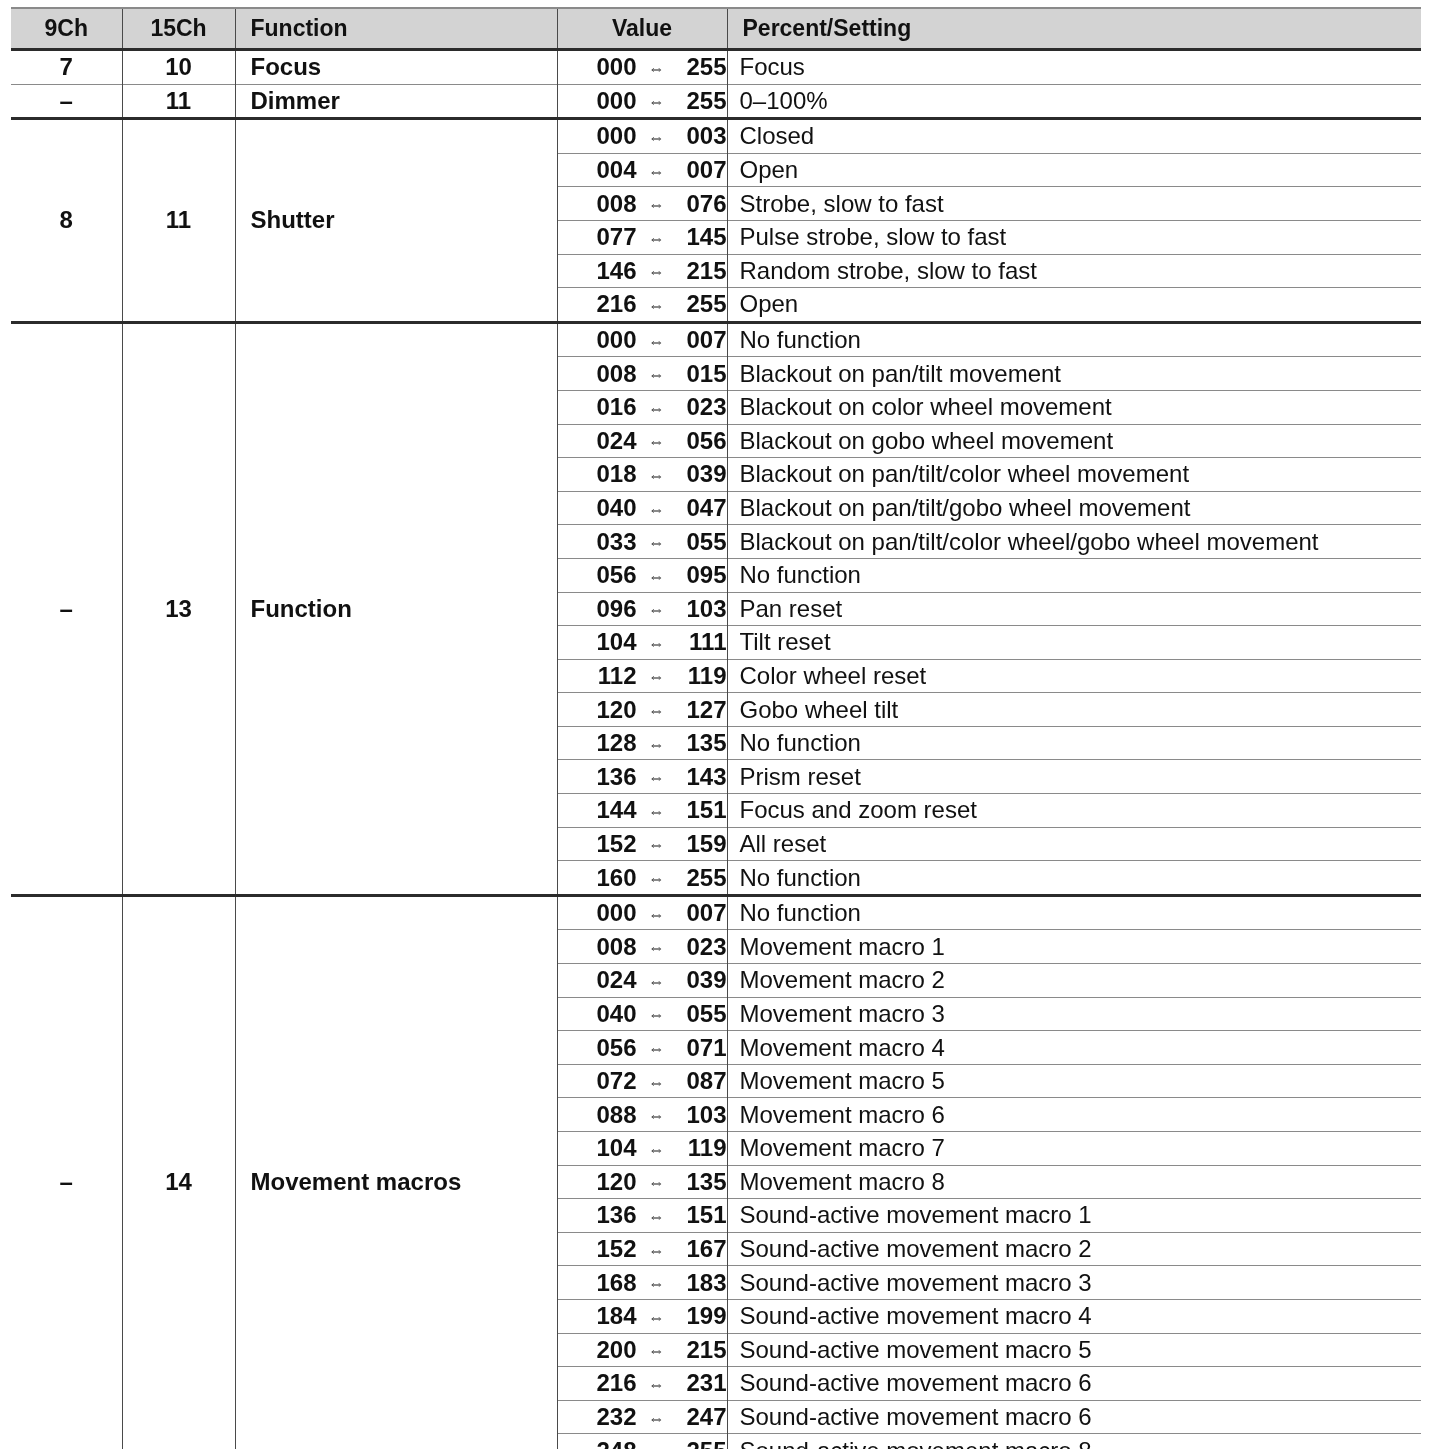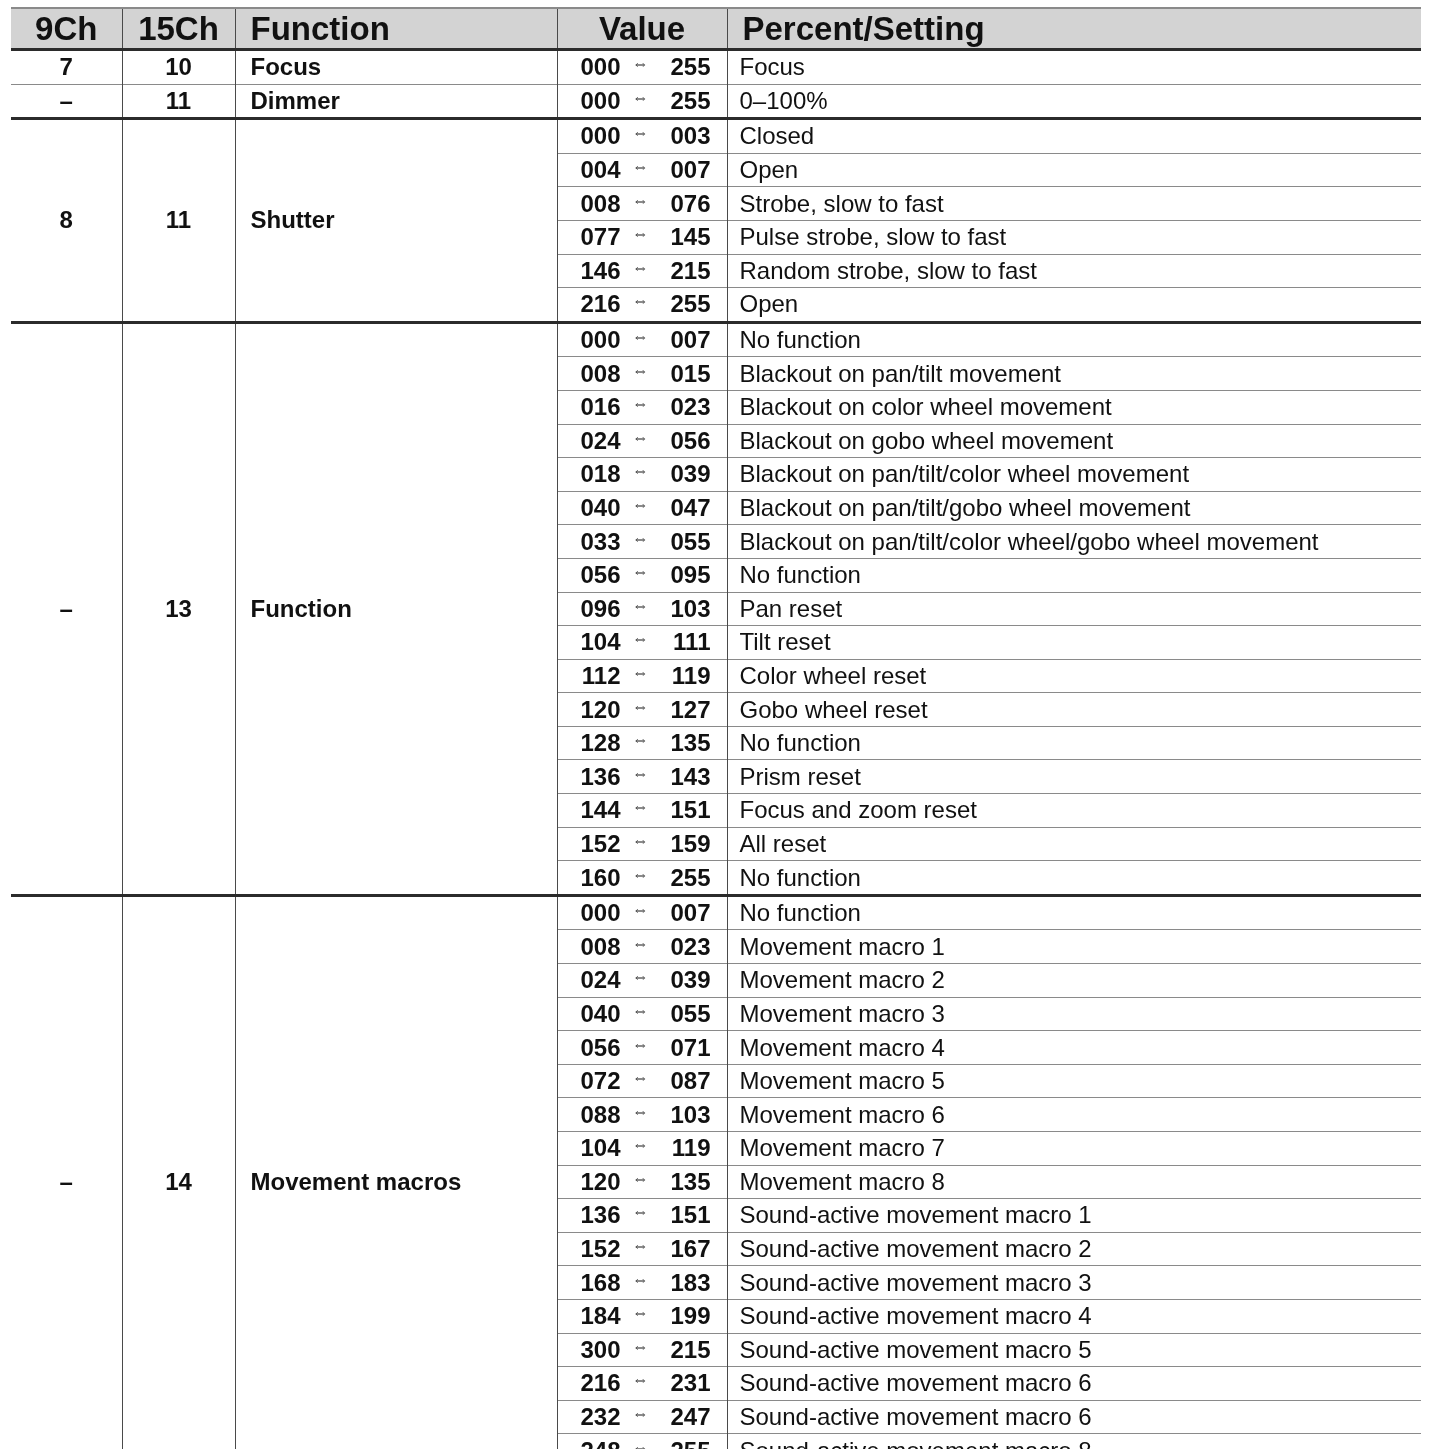--- a/index.html
+++ b/index.html
@@ -21,21 +21,21 @@
     table-layout: fixed;
     width: 1410px;
   }
   
   .c2, .c3, .c4, .c5 { border-left: 1.5px solid #4a4a4a; }
 
   
   th {
     background: #d3d3d3;
     height: 39px;
-    font-size: 33px;
+    font-size: 23px;
     font-weight: bold;
     color: #111;
     border-top: 2px solid #8a8a8a;
     border-bottom: 3px solid #2b2b2b;
     padding: 0;
   }
   th.center { text-align: center; }
   th.left   { text-align: left; padding-left: 15px; }
 
   
@@ -51,22 +51,23 @@
   tr.div-thin  > td { border-top: 1.5px solid #8a8a8a; }
   tr.inner-row > td { border-top: 1.5px solid #8a8a8a; }
   tbody tr:last-child > td { border-bottom: 1.5px solid #9a9a9a; }
 
   td.ch-cell  { text-align: center; font-weight: bold; }
   td.fn-cell  { text-align: left; font-weight: bold; padding-left: 15px; }
   td.set-cell { text-align: left; font-weight: normal; padding-left: 12px; white-space: nowrap; overflow: hidden; }
 
   .val-inner {
     display: flex;
+    align-items: center;
     justify-content: flex-end;
-    padding-right: 16px;
+    padding-right: 0;
     font-weight: bold;
   }
   .v-from, .v-to { width: 50px; text-align: right; }
   .v-arrow {
     width: 40px;
     text-align: center;
     font-weight: normal;
     font-size: 17px;
     line-height: 1;
     padding-top: 2px;
@@ -298,21 +299,21 @@
           <td class="set-cell c5">Color wheel reset</td>
         </tr>
         <tr class="inner-row">
           <td class="c4">
             <div class="val-inner">
               <span class="v-from">120</span>
               <span class="v-arrow">⇔</span>
               <span class="v-to">127</span>
             </div>
           </td>
-          <td class="set-cell c5">Gobo wheel reset</td>
+          <td class="set-cell c5">Gobo wheel tilt</td>
         </tr>
         <tr class="inner-row">
           <td class="c4">
             <div class="val-inner">
               <span class="v-from">128</span>
               <span class="v-arrow">⇔</span>
               <span class="v-to">135</span>
             </div>
           </td>
           <td class="set-cell c5">No function</td>
@@ -486,21 +487,21 @@
               <span class="v-from">184</span>
               <span class="v-arrow">⇔</span>
               <span class="v-to">199</span>
             </div>
           </td>
           <td class="set-cell c5">Sound-active movement macro 4</td>
         </tr>
         <tr class="inner-row">
           <td class="c4">
             <div class="val-inner">
-              <span class="v-from">300</span>
+              <span class="v-from">200</span>
               <span class="v-arrow">⇔</span>
               <span class="v-to">215</span>
             </div>
           </td>
           <td class="set-cell c5">Sound-active movement macro 5</td>
         </tr>
         <tr class="inner-row">
           <td class="c4">
             <div class="val-inner">
               <span class="v-from">216</span>

